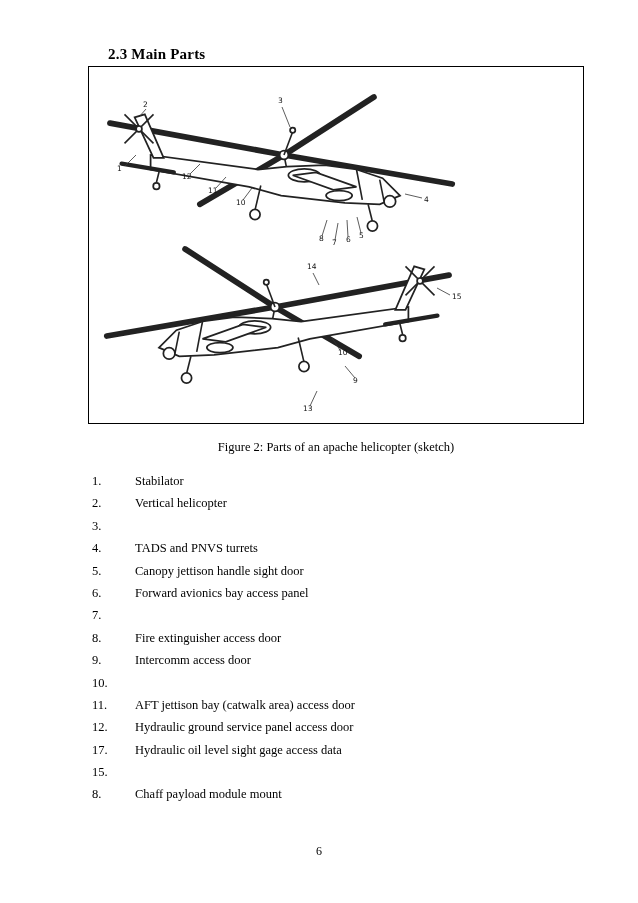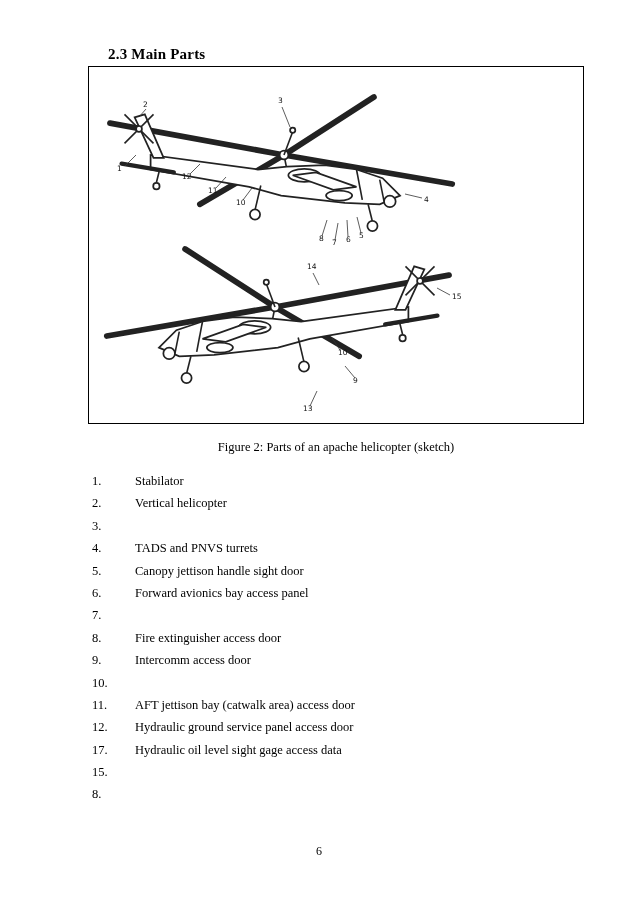--- a/index.html
+++ b/index.html
@@ -179,18 +179,19 @@
       </div>
       <div class="part-row">
         <span class="part-num">17.</span>
         <span class="part-label">Hydraulic oil level sight gage access data</span>
       </div>
       <div class="part-row">
         <span class="part-num">15.</span>
       </div>
       <div class="part-row">
         <span class="part-num">8.</span>
+        <span class="part-label">Chaff payload module mount</span>
       </div>
     </div>
 
   <div class="page-number">6</div>
 
 </div>
 
 </body></html>

